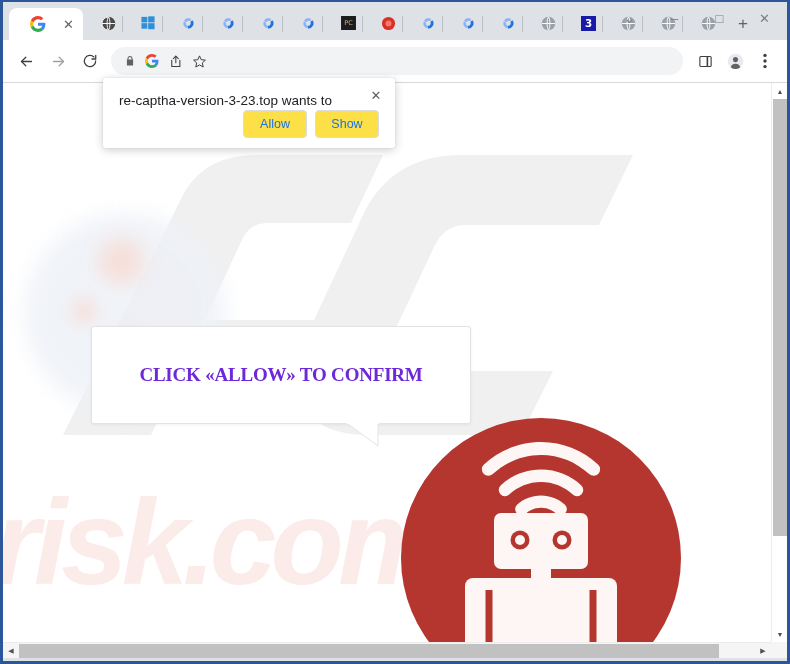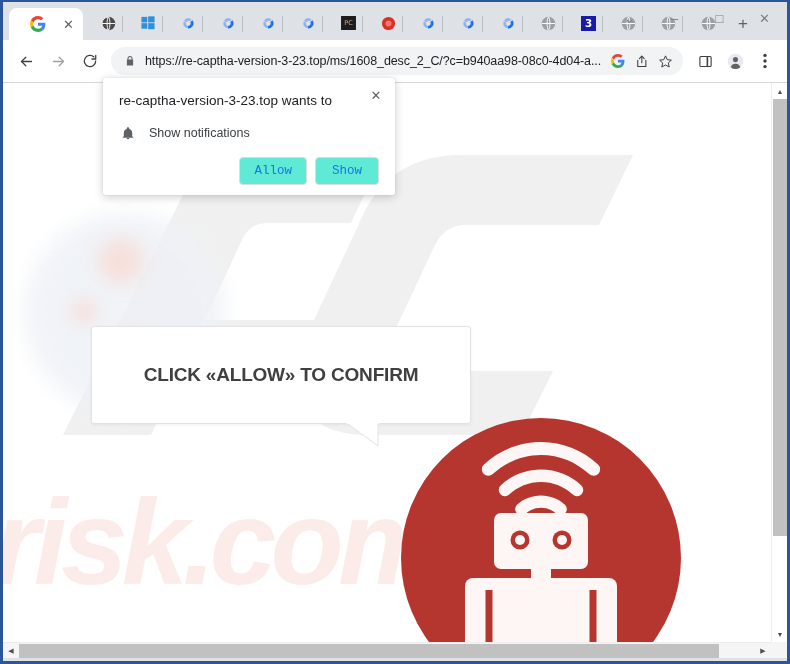--- a/index.html
+++ b/index.html
@@ -171,24 +171,25 @@
     border: 1px solid #e3e3e3;
     border-radius: 3px;
     box-shadow: 0 1px 3px rgba(0,0,0,0.06);
     display: flex;
     align-items: center;
     justify-content: center;
   }
   #bubble-text {
     font-size: 19px;
     font-weight: 700;
-    color: #404040;
+    color: #6d28d9;
     text-align: center;
     line-height: 1.26;
     letter-spacing: -0.2px;
+    font-family: Liberation Serif, serif;
   }
   #bubble-tail {
     position: absolute;
     left: 344px; top: 340px;
     width: 34px; height: 24px;
     pointer-events: none;
   }
 
   
   #robot-wrap {
@@ -253,21 +254,21 @@
     right: 10px; top: 8px;
     width: 18px; height: 18px;
     display: flex; align-items: center; justify-content: center;
     color: #5f6368; font-size: 13px;
   }
   #perm-title {
     font-size: 13.5px;
     color: #202124;
     padding-right: 22px;
     line-height: 1.3;
-    margin-bottom: 16px;
+    margin-bottom: 0;
   }
   #perm-row {
     display: flex;
     align-items: center;
     gap: 14px;
     margin-bottom: 16px;
     padding-left: 2px;
   }
   #perm-row-label {
     font-size: 12.5px;
@@ -276,24 +277,24 @@
   #perm-actions {
     display: flex;
     justify-content: flex-end;
     gap: 8px;
   }
   .permbtn {
     min-width: 64px;
     height: 28px;
     border: 1px solid #dadce0;
     border-radius: 4px;
-    background: #5eead4;
+    background: #fde047;
     color: #1a73e8;
     font-size: 12.5px;
-    font-family: Liberation Mono, monospace;
+    font-family: Liberation Sans, sans-serif;
     display: flex; align-items: center; justify-content: center;
     padding: 0 14px;
   }
 </style>
 </head>
 <body>
 
 <div id="window">
 
   <div id="tabstrip">
@@ -479,21 +480,20 @@
           <polyline points="20.6 3.4 20.6 9 15 9" stroke-linejoin="round"></polyline>
         </svg>
     </div>
 
     <div id="omnibox">
       <span class="obicon">
         <svg width="12" height="12" viewBox="0 0 24 24" fill="#5f6368">
             <path d="M17 9V7a5 5 0 0 0-10 0v2H5.8v12h12.4V9zm-8-2a3 3 0 0 1 6 0v2H9z"></path>
           </svg>
       </span>
-      <span id="urltext" title="https://re-captha-version-3-23.top/ms/1608_desc_2_C/?c=b940aa98-08c0-4d04-a...">https://re-captha-version-3-23.top/ms/1608_desc_2_C/?c=b940aa98-08c0-4d04-a...</span>
       <span class="obicon">
         <svg width="14" height="14" viewBox="0 0 48 48">
           <path fill="#EA4335" d="M24 9.5c3.5 0 6.6 1.2 9 3.6l6.7-6.7C35.6 2.5 30.2 0 24 0 14.6 0 6.5 5.4 2.6 13.2l7.8 6.1C12.3 13.3 17.6 9.5 24 9.5z"></path>
           <path fill="#4285F4" d="M46.1 24.6c0-1.6-.1-3.2-.4-4.6H24v9.1h12.4c-.5 2.9-2.1 5.3-4.6 7l7.6 5.9c4.4-4.1 6.7-10.1 6.7-17.4z"></path>
           <path fill="#FBBC05" d="M10.4 28.7c-.5-1.4-.8-2.9-.8-4.7s.3-3.3.8-4.7l-7.8-6.1C1 16.3 0 20 0 24s1 7.7 2.6 10.8l7.8-6.1z"></path>
           <path fill="#34A853" d="M24 48c6.5 0 11.9-2.1 15.9-5.8l-7.6-5.9c-2.1 1.4-4.8 2.3-8.3 2.3-6.4 0-11.7-3.8-13.6-9.9l-7.8 6.1C6.5 42.6 14.6 48 24 48z"></path>
         </svg>
       </span>
       <span class="obicon">
         <svg width="15" height="15" viewBox="0 0 24 24" fill="none" stroke="#3c4043" stroke-width="1.7" stroke-linecap="round" stroke-linejoin="round">
@@ -623,27 +623,19 @@
       <div id="hthumb"></div>
       <div class="sb-arrow" style="right:0;top:0;">▶</div>
     </div>
     <div id="corner"></div>
 
   </div>
 
   <div id="permdialog">
     <div id="perm-close">✕</div>
     <div id="perm-title">re-captha-version-3-23.top wants to</div>
-    <div id="perm-row">
-      <span style="display:flex;align-items:center;">
-        <svg width="14" height="15" viewBox="0 0 24 24" fill="#5f6368">
-            <path d="M12 22a2.4 2.4 0 0 0 2.4-2.2H9.6A2.4 2.4 0 0 0 12 22zm7.2-5.4v-5.4c0-3.4-1.9-6.2-5-6.9v-.8a2.2 2.2 0 1 0-4.4 0v.8c-3.1.7-5 3.5-5 6.9v5.4L2.9 18.3v1.1h18.2v-1.1z"></path>
-          </svg>
-      </span>
-      <span id="perm-row-label">Show notifications</span>
-    </div>
     <div id="perm-actions">
       <button class="permbtn">Allow</button>
       <button class="permbtn">Show</button>
     </div>
   </div>
 
 </div>
 
 </body></html>

